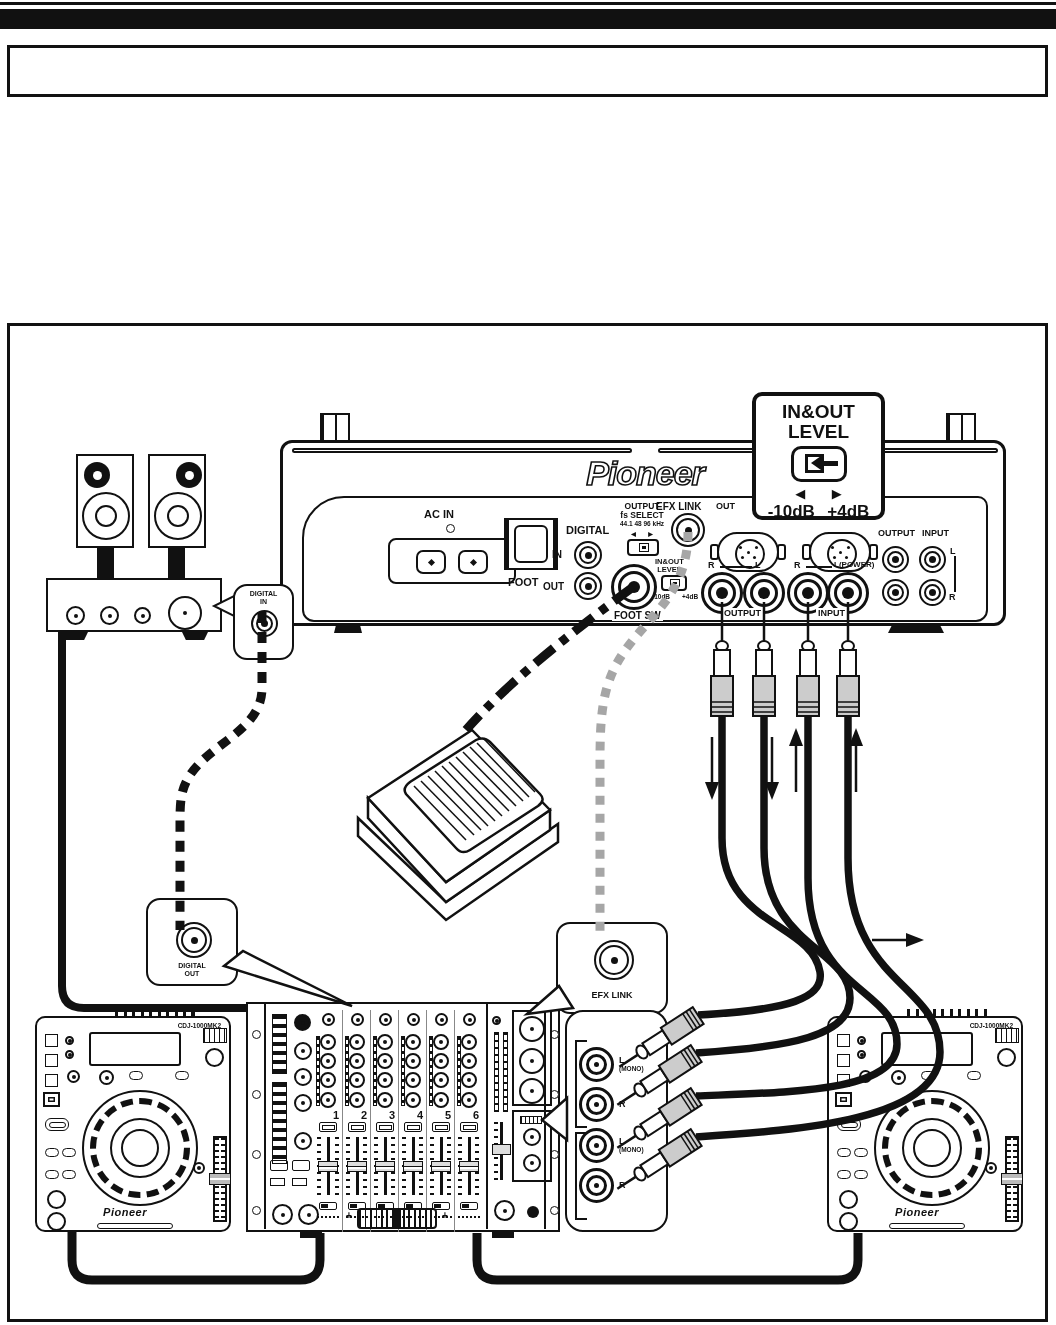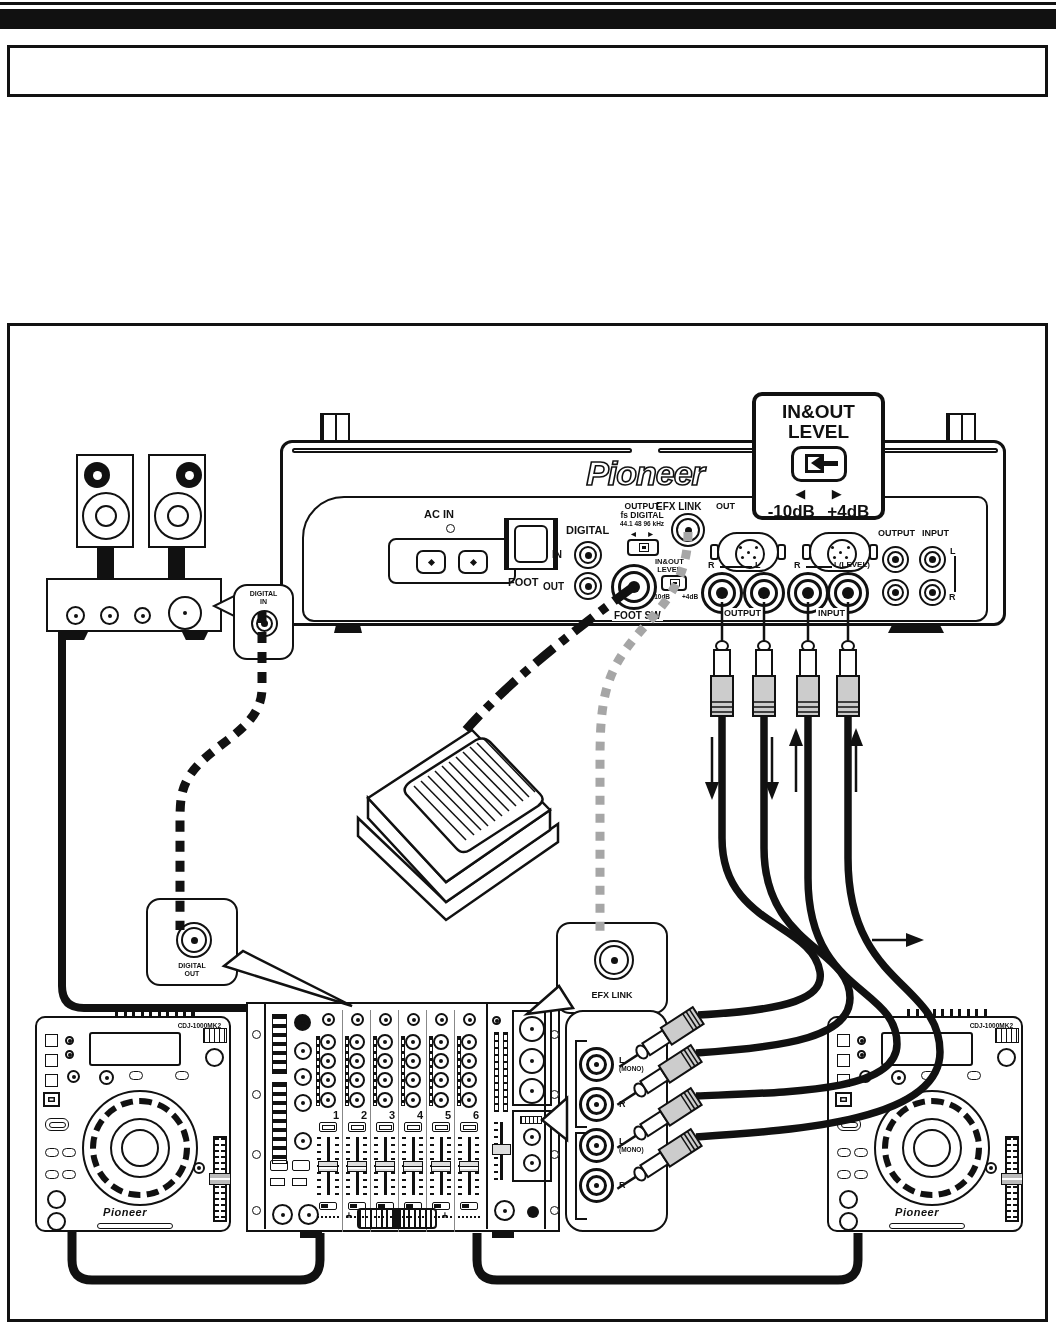--- a/index.html
+++ b/index.html
@@ -166,21 +166,21 @@
   <div class="lbl" style="left:552px;top:549px;font-size:10px;z-index:2">IN</div>
   <div class="ring" style="left:574px;top:541px;width:28px;height:28px;z-index:2"></div>
   <div class="lbl" style="left:543px;top:581px;font-size:10px;z-index:2">OUT</div>
   <div class="ring" style="left:574px;top:572px;width:28px;height:28px;z-index:2"></div>
 
   <div class="pj" style="left:611px;top:564px;width:46px;height:46px;z-index:2"></div>
   <div class="lbl" style="left:612px;top:610px;font-size:10px;background:#fff;padding:0 2px;z-index:2">FOOT SW</div>
 
   <div class="lbl" style="left:620px;top:502px;font-size:8.5px;line-height:8.5px;text-align:center;z-index:2">
     <span>OUTPUT</span><br>
-    <span>fs DIGITAL</span><br>
+    <span>fs SELECT</span><br>
     <span style="font-size:6.5px">44.1  48  96 kHz</span><br>
     <span style="font-size:6px">◀</span>
     <span style="font-size:6px;margin-left:10px">▶</span>
   </div>
   <div class="slide" style="left:627px;top:539px;width:32px;height:17px;z-index:2"></div>
 
   <div class="lbl" style="left:656px;top:501px;font-size:10px;z-index:2">EFX LINK</div>
   <div class="ring" style="left:671px;top:513px;width:34px;height:34px;z-index:2"></div>
 
   <div class="lbl" style="left:655px;top:558px;font-size:7.5px;line-height:7.5px;text-align:center;z-index:2">
@@ -197,21 +197,21 @@
   <div class="dinear" style="left:777px;top:544px;z-index:2"></div>
   <div class="din" style="left:809px;top:532px;z-index:2"></div>
   <div class="dinear" style="left:802px;top:544px;z-index:2"></div>
   <div class="dinear" style="left:869px;top:544px;z-index:2"></div>
 
   <div class="lbl" style="left:708px;top:560px;font-size:9px;z-index:2">R</div>
   <div class="abs" style="left:720px;top:566px;width:32px;height:2px;background:#111;z-index:2"></div>
   <div class="lbl" style="left:755px;top:560px;font-size:9px;z-index:2">L</div>
   <div class="lbl" style="left:794px;top:560px;font-size:9px;z-index:2">R</div>
   <div class="abs" style="left:806px;top:566px;width:26px;height:2px;background:#111;z-index:2"></div>
-  <div class="lbl" style="left:834px;top:560px;font-size:8px;z-index:2">L(LEVEL)</div>
+  <div class="lbl" style="left:834px;top:560px;font-size:8px;z-index:2">L(POWER)</div>
   <div class="pj" style="left:701px;top:572px;z-index:2"></div>
   <div class="pj" style="left:743px;top:572px;z-index:2"></div>
   <div class="pj" style="left:787px;top:572px;z-index:2"></div>
   <div class="pj" style="left:827px;top:572px;z-index:2"></div>
   <div class="lbl" style="left:722px;top:608px;font-size:9px;background:#fff;padding:0 2px;z-index:2">OUTPUT</div>
   <div class="lbl" style="left:816px;top:608px;font-size:9px;background:#fff;padding:0 2px;z-index:2">INPUT</div>
 
   <div class="lbl" style="left:878px;top:528px;font-size:9px;z-index:2">OUTPUT</div>
   <div class="lbl" style="left:922px;top:528px;font-size:9px;z-index:2">INPUT</div>
   <div class="ring" style="left:882px;top:546px;width:27px;height:27px;z-index:2"></div>

